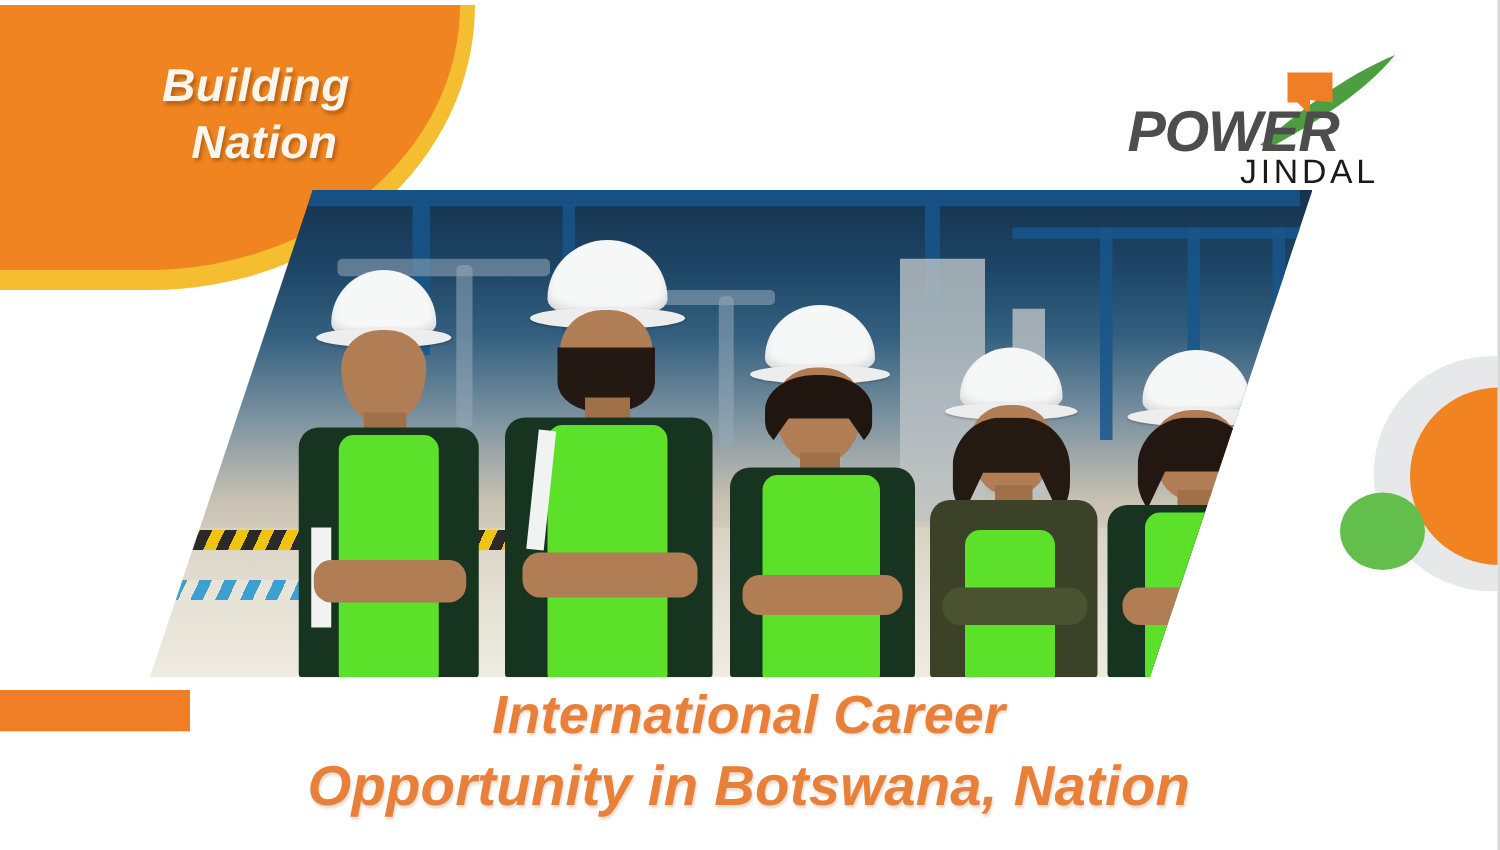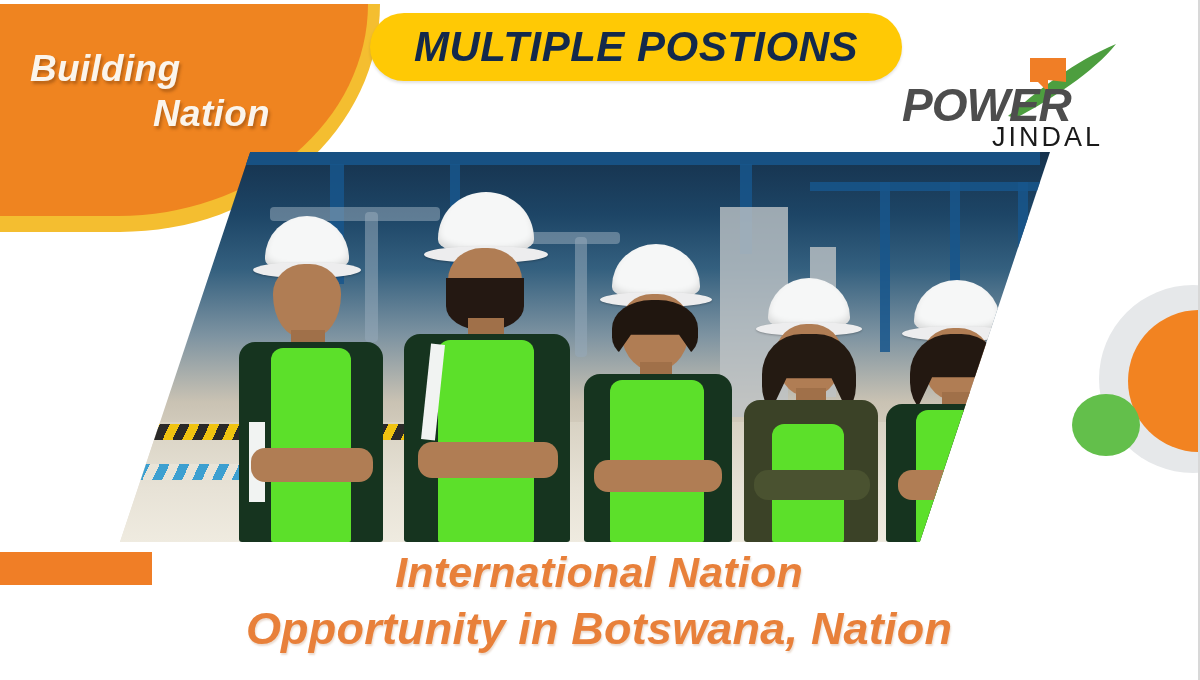--- a/index.html
+++ b/index.html
@@ -54,21 +54,21 @@
     width: 250px;
     color: #FBF5EC;
     font-size: 37px;
     font-weight: bold;
     font-style: italic;
     line-height: 1.22;
     letter-spacing: 0.3px;
     text-shadow: 2px 3px 3px rgba(120,60,10,0.45);
     z-index: 5;
   }
-  .tagline .l1 { display: block; text-align: left; }
+  .tagline .l1 { display: block; text-align: right; }
   .tagline .l2 { display: block; text-align: right; padding-right: 10px; }
 
   
   .pill {
     position: absolute;
     left: 370px;
     top: 13px;
     width: 532px;
     height: 68px;
     background: #FFC905;
@@ -285,23 +285,20 @@
   <div class="blob-wrap">
     <div class="blob-yellow"></div>
     <div class="blob-orange"></div>
   </div>
 
   <div class="tagline">
     <span class="l1">Building</span>
     <span class="l2">Nation</span>
   </div>
 
-  <div class="pill">
-    <span class="pill-text">MULTIPLE POSTIONS</span>
-  </div>
 
   <div class="logo">
     <svg width="250" height="105" viewBox="0 0 250 105">
 
       <path d="M110 78 C132 60, 170 26, 218 6 C196 34, 152 62, 118 80 Z" fill="#4D9E3F"></path>
 
       <path d="M132 20 L168 20 L168 44 L150 42 L150 54 L140 44 L132 44 Z" fill="#F07E26"></path>
     </svg>
     <div class="logo-jindal">POWER</div>
     <div class="logo-power">JINDAL</div>
@@ -385,17 +382,17 @@
     </div>
   </div>
 
   <div class="deco-ring"></div>
   <div class="deco-orange"></div>
   <div class="deco-green"></div>
 
   <div class="bar"></div>
 
   <div class="headline">
-    <span class="hl1">International Nation</span>
+    <span class="hl1">International Career</span>
     <span class="hl2">Opportunity in Botswana, Nation</span>
   </div>
 
 </div>
 
 </body></html>

